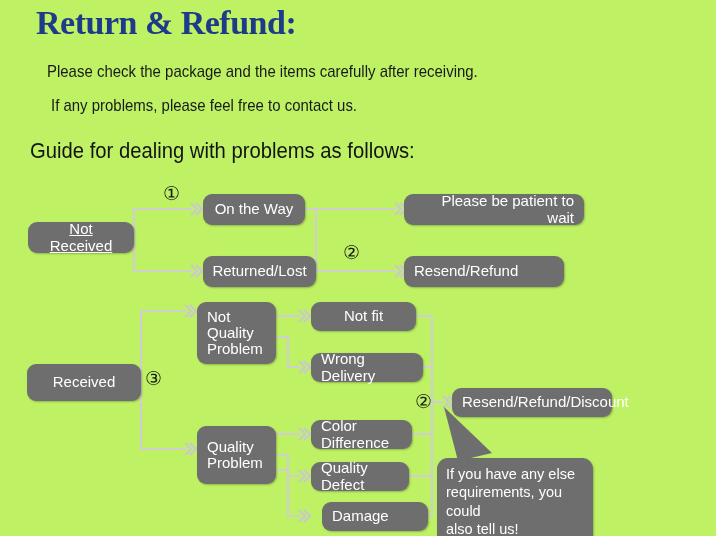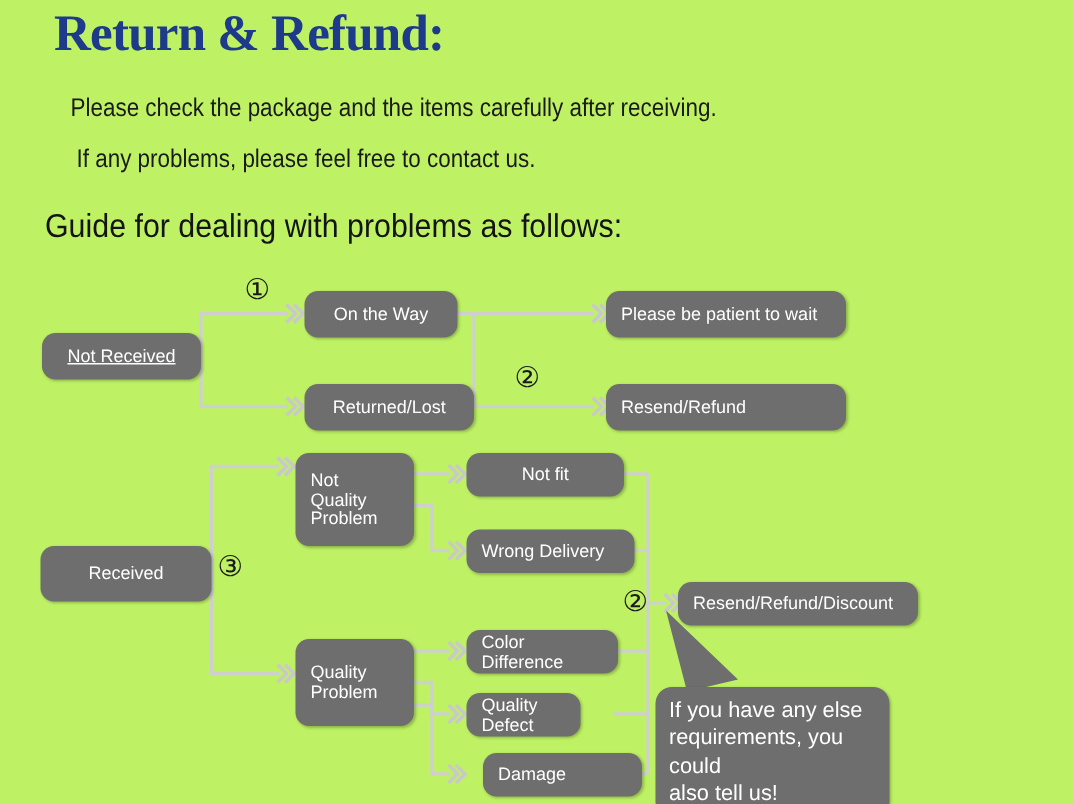--- a/index.html
+++ b/index.html
@@ -62,21 +62,21 @@
   }
   .node {
     position: absolute;
     background: #6e6e6e;
     color: #ffffff;
     border-radius: 9px;
     box-shadow: 1px 1px 2px rgba(0,0,0,0.25);
     display: flex;
     align-items: center;
     font-family: "Liberation Sans", sans-serif;
-    font-size: 12px;
+    font-size: 15px;
     line-height: 1.08;
     padding: 4px 10px;
     box-sizing: border-box;
     white-space: pre-line;
   }
   .node.center { justify-content: center; text-align: center; }
   .node.left   { justify-content: flex-start; text-align: left; }
 
   .circnum {
     position: absolute;
@@ -175,24 +175,24 @@
   <div class="node center" style="left:203px; top:256px; width:113px; height:31px;">Returned/Lost</div>
   <div class="node left" style="left:197px; top:302px; width:79px; height:62px; align-items:center;">Not
 Quality
 Problem</div>
   <div class="node left" style="left:197px; top:426px; width:79px; height:58px; align-items:center;">Quality
 Problem</div>
 
   <div class="node center" style="left:311px; top:302px; width:105px; height:29px;">Not fit</div>
   <div class="node left" style="left:311px; top:353px; width:112px; height:29px;">Wrong Delivery</div>
   <div class="node left" style="left:311px; top:420px; width:101px; height:29px;">Color Difference</div>
-  <div class="node left" style="left:311px; top:462px; width:76px; height:29px;">Quality Defect</div>
+  <div class="node left" style="left:311px; top:462px; width:98px; height:29px;">Quality Defect</div>
   <div class="node left" style="left:322px; top:502px; width:106px; height:29px;">Damage</div>
 
-  <div class="node left" style="left:404px; top:194px; width:160px; height:31px;">Please be patient to wait</div>
+  <div class="node left" style="left:404px; top:194px; width:180px; height:31px;text-align:right;">Please be patient to wait</div>
   <div class="node left" style="left:404px; top:256px; width:160px; height:31px;">Resend/Refund</div>
   <div class="node left" style="left:452px; top:388px; width:160px; height:29px;">Resend/Refund/Discount</div>
 
   <svg style="position:absolute; left:440px; top:405px; width:80px; height:72px;" viewBox="0 0 80 72" xmlns="http://www.w3.org/2000/svg">
     <path d="M4,2 L52,48 L18,56 Z" fill="#6e6e6e"></path>
   </svg>
 
   <div class="callout" style="left:437px; top:458px; width:156px;">If you have any else
 requirements, you could
 also tell us!</div>

